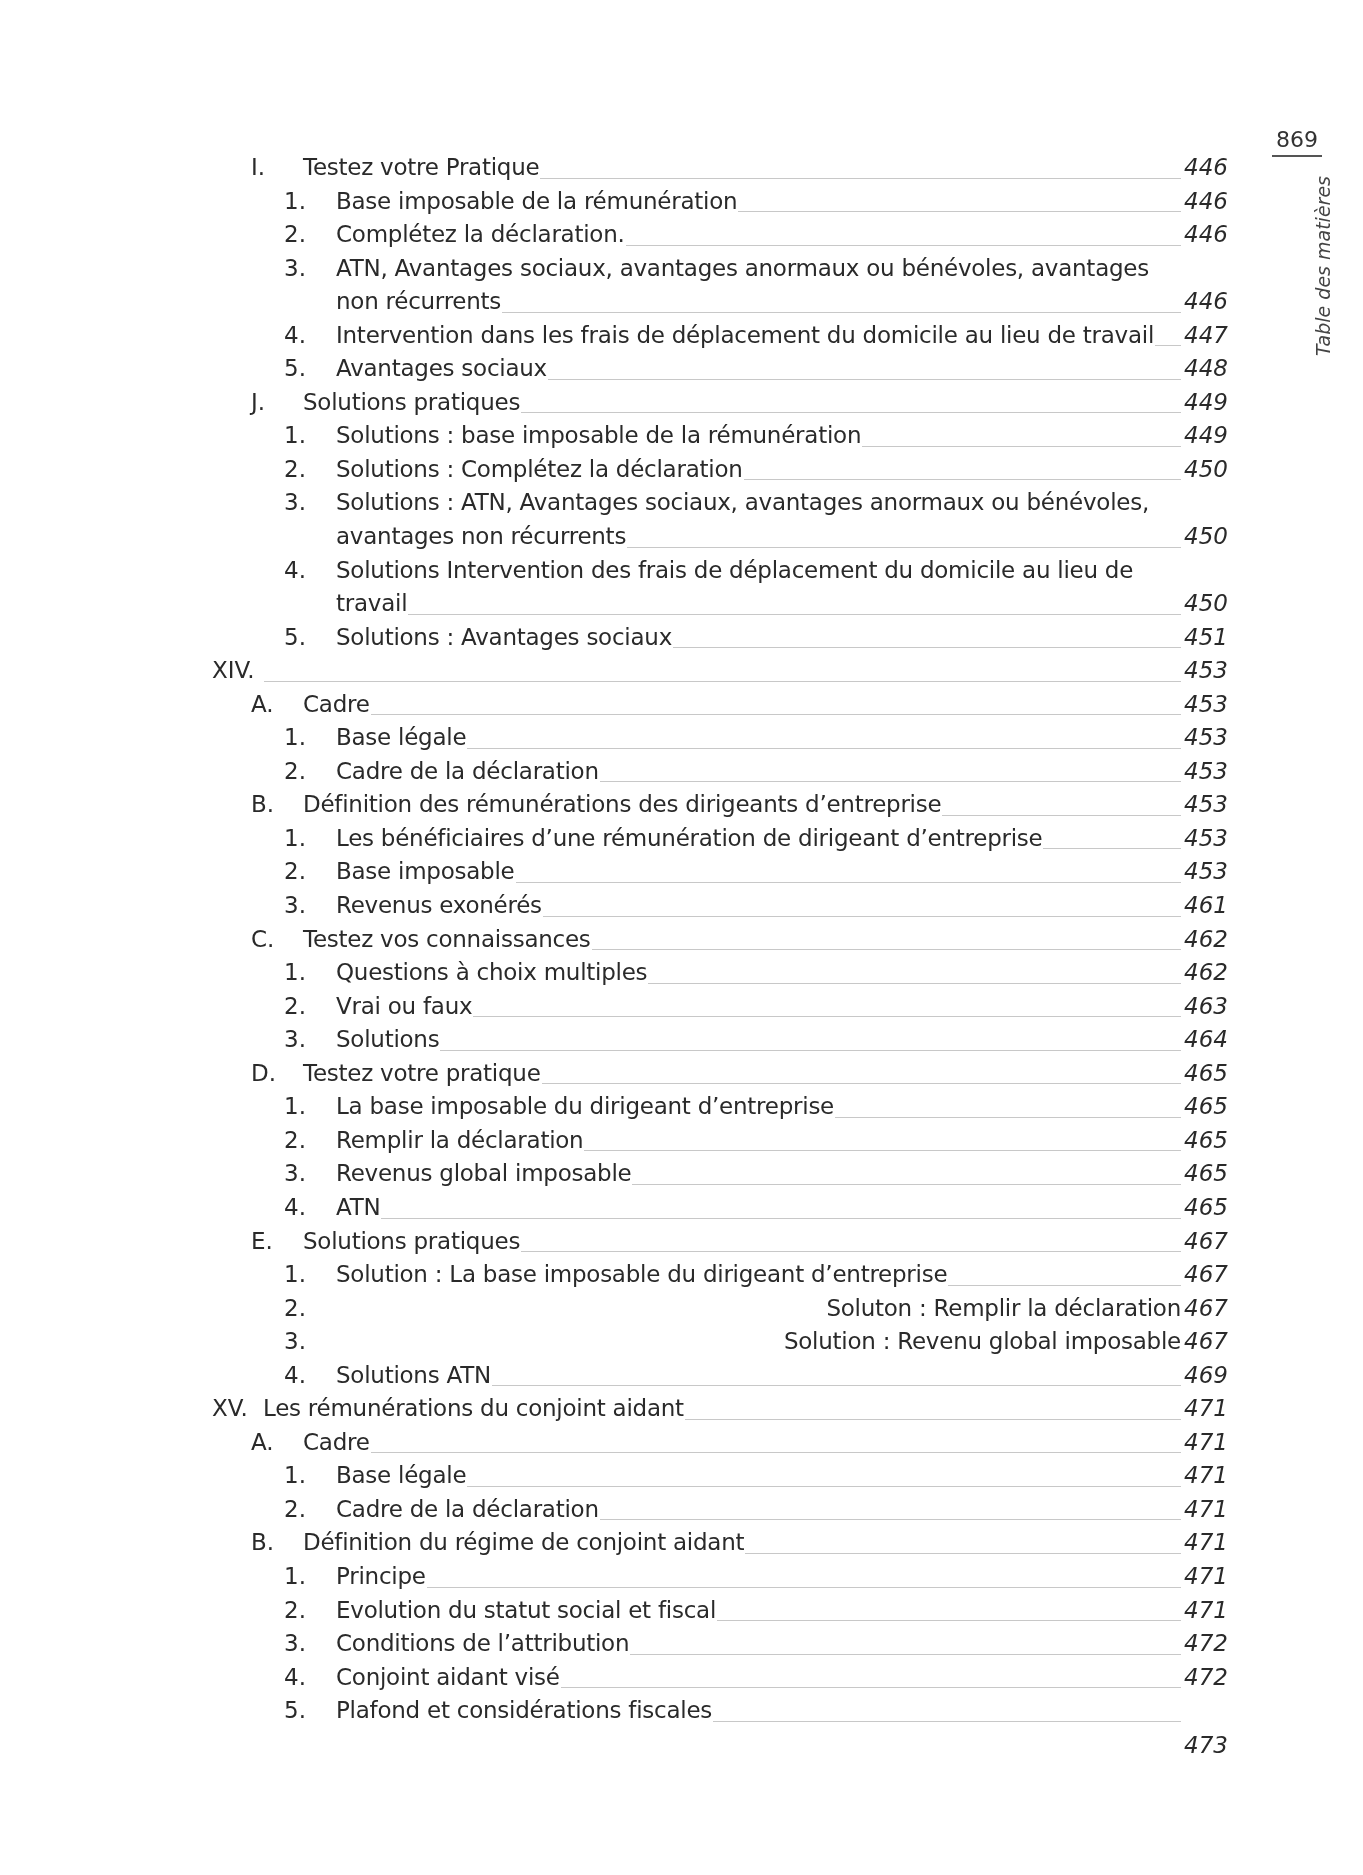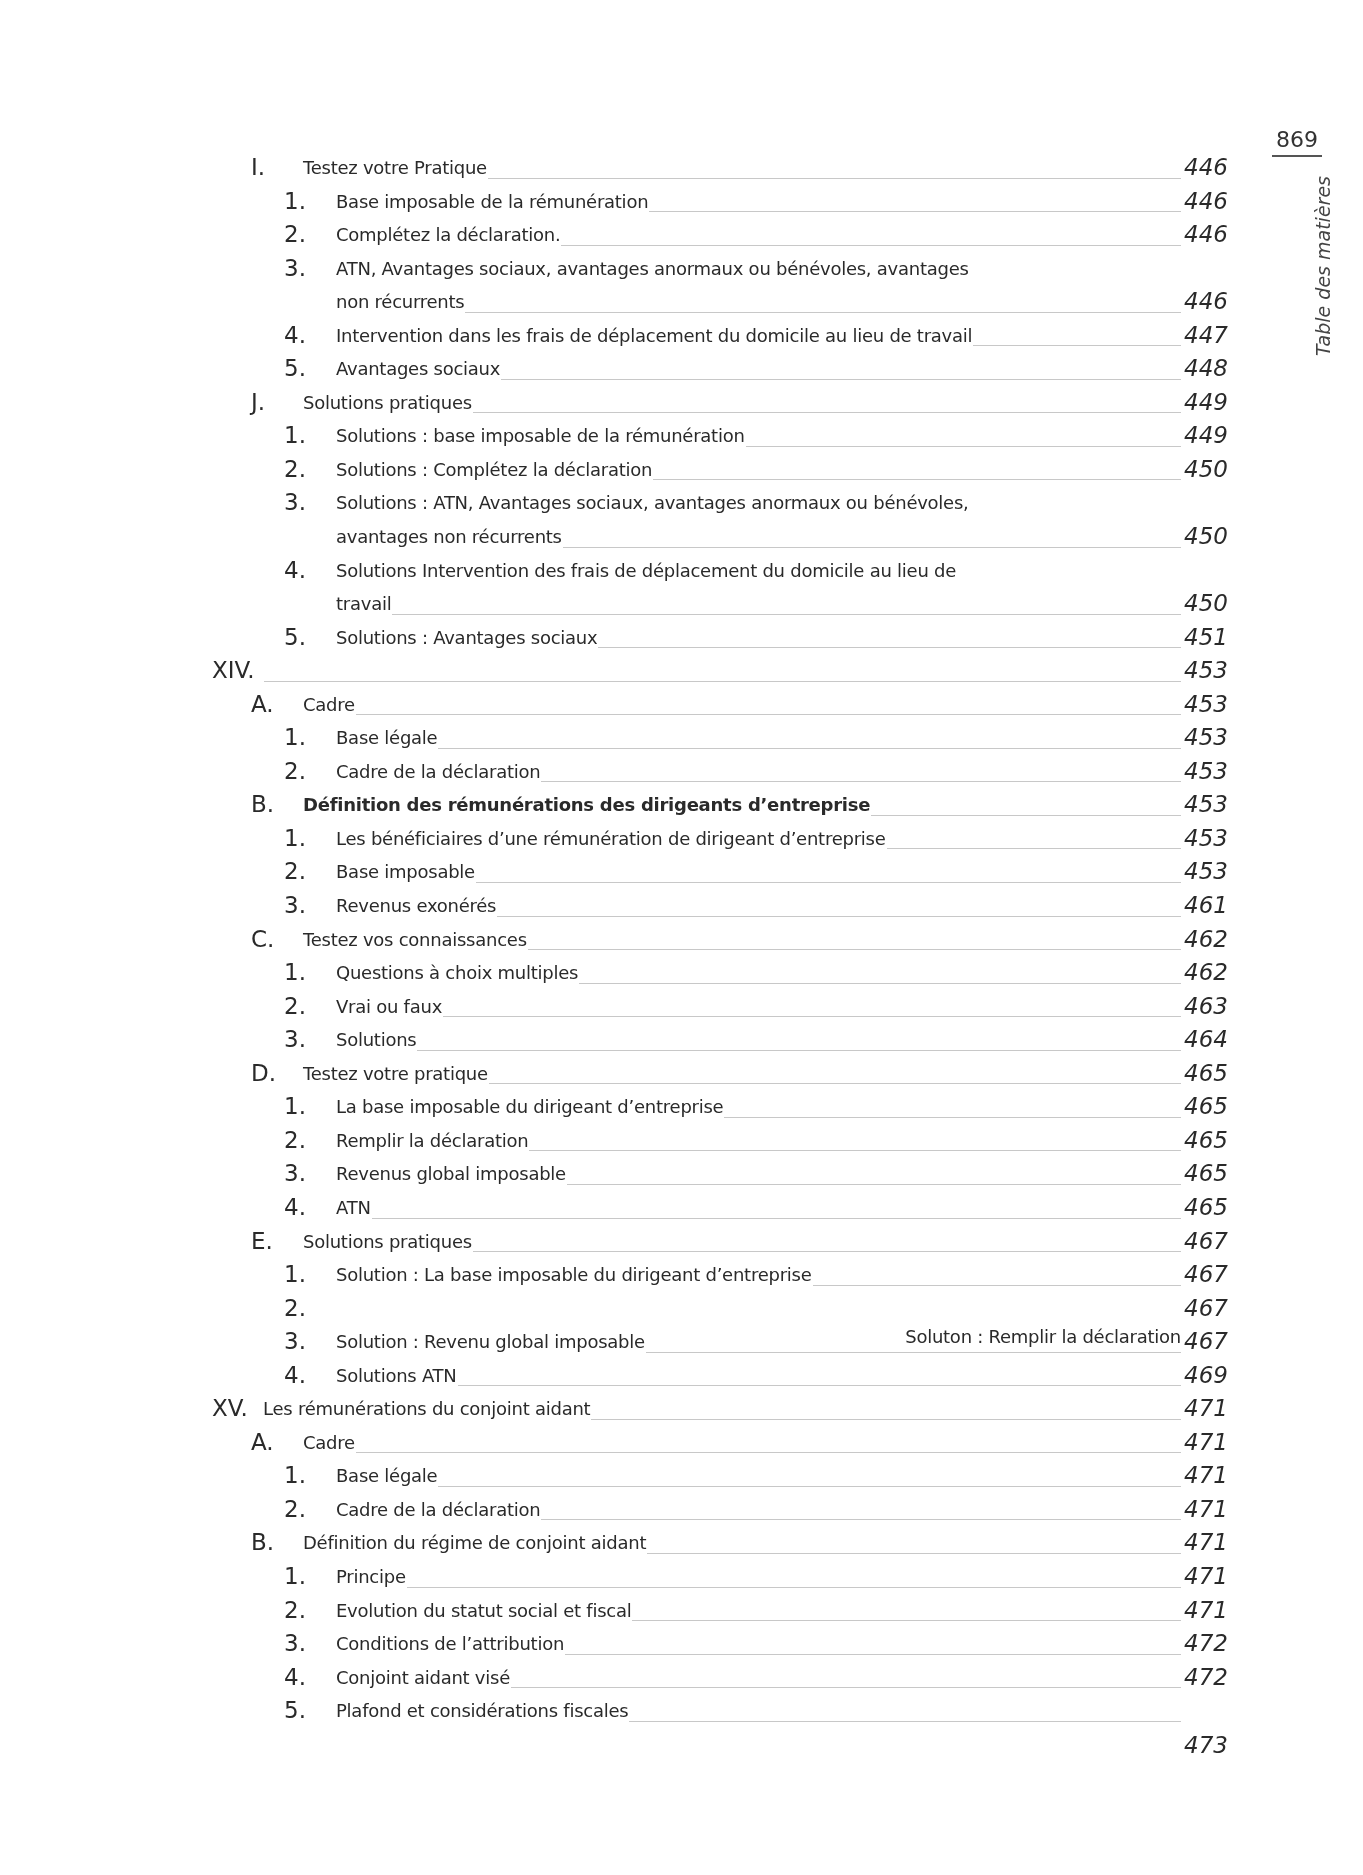--- a/index.html
+++ b/index.html
@@ -16,21 +16,21 @@
   }
   .num {
     position: absolute; top: 0; font-size: 23px; color: #2a2a2a;
   }
   .text-wrap {
     position: absolute; top: 0; right: 130px;
     display: flex; align-items: flex-end; height: 33.55px;
   }
   .title {
     flex: 0 0 auto; line-height: 33.55px; letter-spacing: -0.25px;
-    font-size: 18px; color: #2a2a2a; margin-top: 28px;
+    font-size: 23px; color: #2a2a2a;
   }
   .leader {
     flex: 1 1 auto; border-bottom: 1px solid #c8c8c8; margin-bottom: 6px; margin-left: 1px;
     min-width: 0;
   }
   .page {
     position: absolute; right: 135px; top: 0; font-style: italic; font-size: 23px;
     color: #2a2a2a; width: 50px; text-align: right;
   }
   .header-num {
@@ -187,21 +187,21 @@
     <div class="row">
       <span class="num" style="left: 284px;">2.</span>
       <div class="text-wrap" style="left: 336px; right: 182px;">
         <span class="title">Cadre de la déclaration</span>
         <span class="leader"></span>
       </div>
       <span class="page" style="right: 135px;">453</span>
     </div>
     <div class="row">
       <span class="num" style="left: 251px;">B.</span>
-      <div class="text-wrap" style="left: 303px; right: 182px; font-weight: bold;">
+      <div class="text-wrap" style="left: 303px; right: 182px;">
         <span class="title">Définition des rémunérations des dirigeants d’entreprise</span>
         <span class="leader"></span>
       </div>
       <span class="page" style="right: 135px;">453</span>
     </div>
     <div class="row">
       <span class="num" style="left: 284px;">1.</span>
       <div class="text-wrap" style="left: 336px; right: 182px;">
         <span class="title">Les bénéficiaires d’une rémunération de dirigeant d’entreprise</span>
         <span class="leader"></span>
@@ -315,21 +315,21 @@
     <div class="row">
       <span class="num" style="left: 284px;">2.</span>
       <div class="text-wrap" style="left: 336px; right: 182px; flex-direction: column;">
         <span class="title">Soluton : Remplir la déclaration</span>
         <span class="leader"></span>
       </div>
       <span class="page" style="right: 135px;">467</span>
     </div>
     <div class="row">
       <span class="num" style="left: 284px;">3.</span>
-      <div class="text-wrap" style="left: 336px; right: 182px;">
+      <div class="text-wrap" style="left: 336px; right: 182px; flex-direction: column;">
         <span class="title">Solution : Revenu global imposable</span>
         <span class="leader"></span>
       </div>
       <span class="page" style="right: 135px;">467</span>
     </div>
     <div class="row">
       <span class="num" style="left: 284px;">4.</span>
       <div class="text-wrap" style="left: 336px; right: 182px;">
         <span class="title">Solutions ATN</span>
         <span class="leader"></span>

